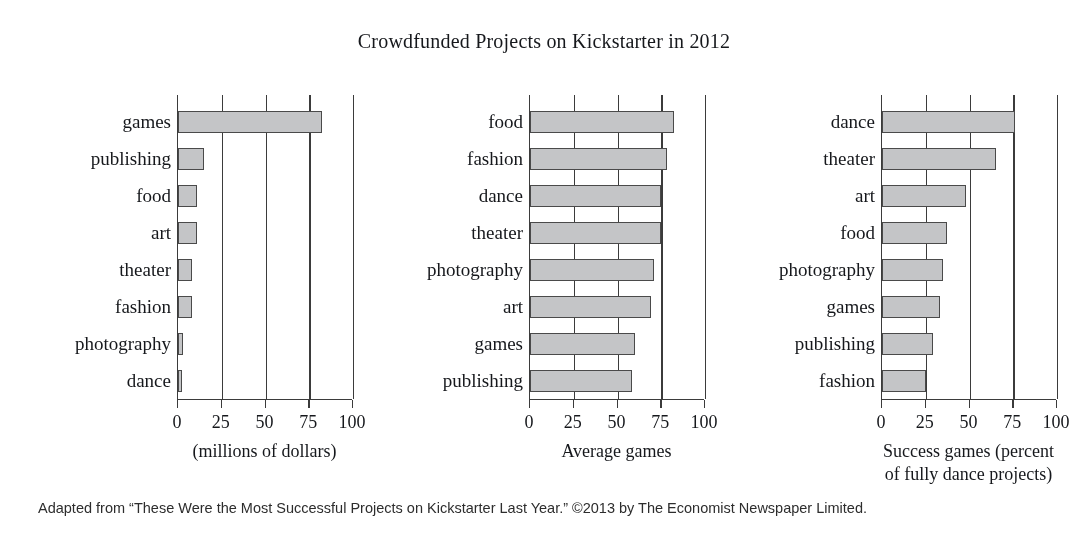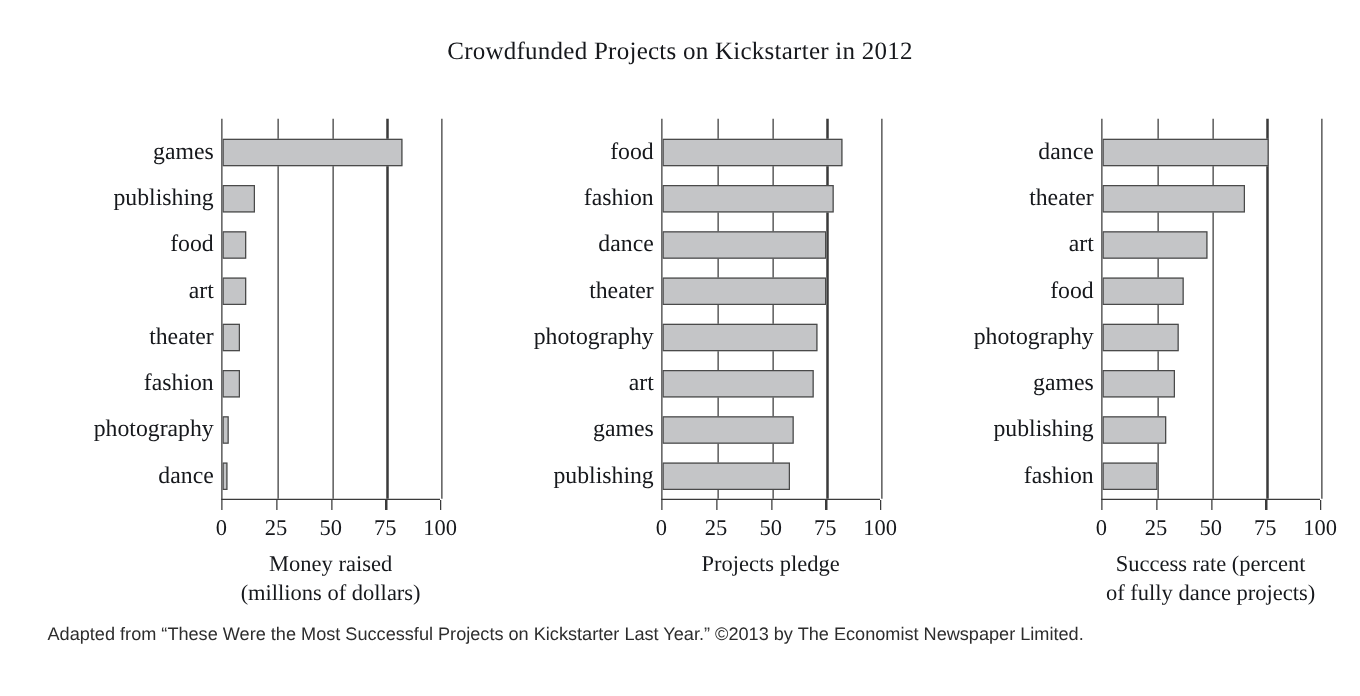--- a/index.html
+++ b/index.html
@@ -228,21 +228,20 @@
             <div class="tick" style="left: 175px;"></div>
           </div>
         <div class="ticklabels">
             <div class="ticklabel" style="left: 0px;">0</div>
             <div class="ticklabel" style="left: 43.75px;">25</div>
             <div class="ticklabel" style="left: 87.5px;">50</div>
             <div class="ticklabel" style="left: 131.25px;">75</div>
             <div class="ticklabel" style="left: 175px;">100</div>
           </div>
         <div class="axis-caption">
-            <span class="ln">Money raised</span>
             <span class="ln">(millions of dollars)</span>
           </div>
       </div>
     </div>
 
     <div class="panel panel-2">
       <div class="plotrow">
         <div class="labels" style="width:177px">
           <div class="lbl">food</div>
           <div class="lbl">fashion</div>
@@ -297,21 +296,21 @@
             <div class="tick" style="left: 175px;"></div>
           </div>
         <div class="ticklabels">
             <div class="ticklabel" style="left: 0px;">0</div>
             <div class="ticklabel" style="left: 43.75px;">25</div>
             <div class="ticklabel" style="left: 87.5px;">50</div>
             <div class="ticklabel" style="left: 131.25px;">75</div>
             <div class="ticklabel" style="left: 175px;">100</div>
           </div>
         <div class="axis-caption">
-            <span class="ln">Projects pledge</span>
+            <span class="ln">Average games</span>
           </div>
       </div>
     </div>
 
     <div class="panel panel-3">
       <div class="plotrow">
         <div class="labels" style="width:177px">
           <div class="lbl">dance</div>
           <div class="lbl">theater</div>
           <div class="lbl">art</div>
@@ -365,21 +364,21 @@
             <div class="tick" style="left: 175px;"></div>
           </div>
         <div class="ticklabels">
             <div class="ticklabel" style="left: 0px;">0</div>
             <div class="ticklabel" style="left: 43.75px;">25</div>
             <div class="ticklabel" style="left: 87.5px;">50</div>
             <div class="ticklabel" style="left: 131.25px;">75</div>
             <div class="ticklabel" style="left: 175px;">100</div>
           </div>
         <div class="axis-caption">
-            <span class="ln">Success rate (percent</span>
+            <span class="ln">Success games (percent</span>
             <span class="ln">of fully dance projects)</span>
           </div>
       </div>
     </div>
 
   </div>
 
   <div class="caption">Adapted from “These Were the Most Successful Projects on Kickstarter Last Year.” ©2013 by The Economist Newspaper Limited.</div>
 </div>
 

